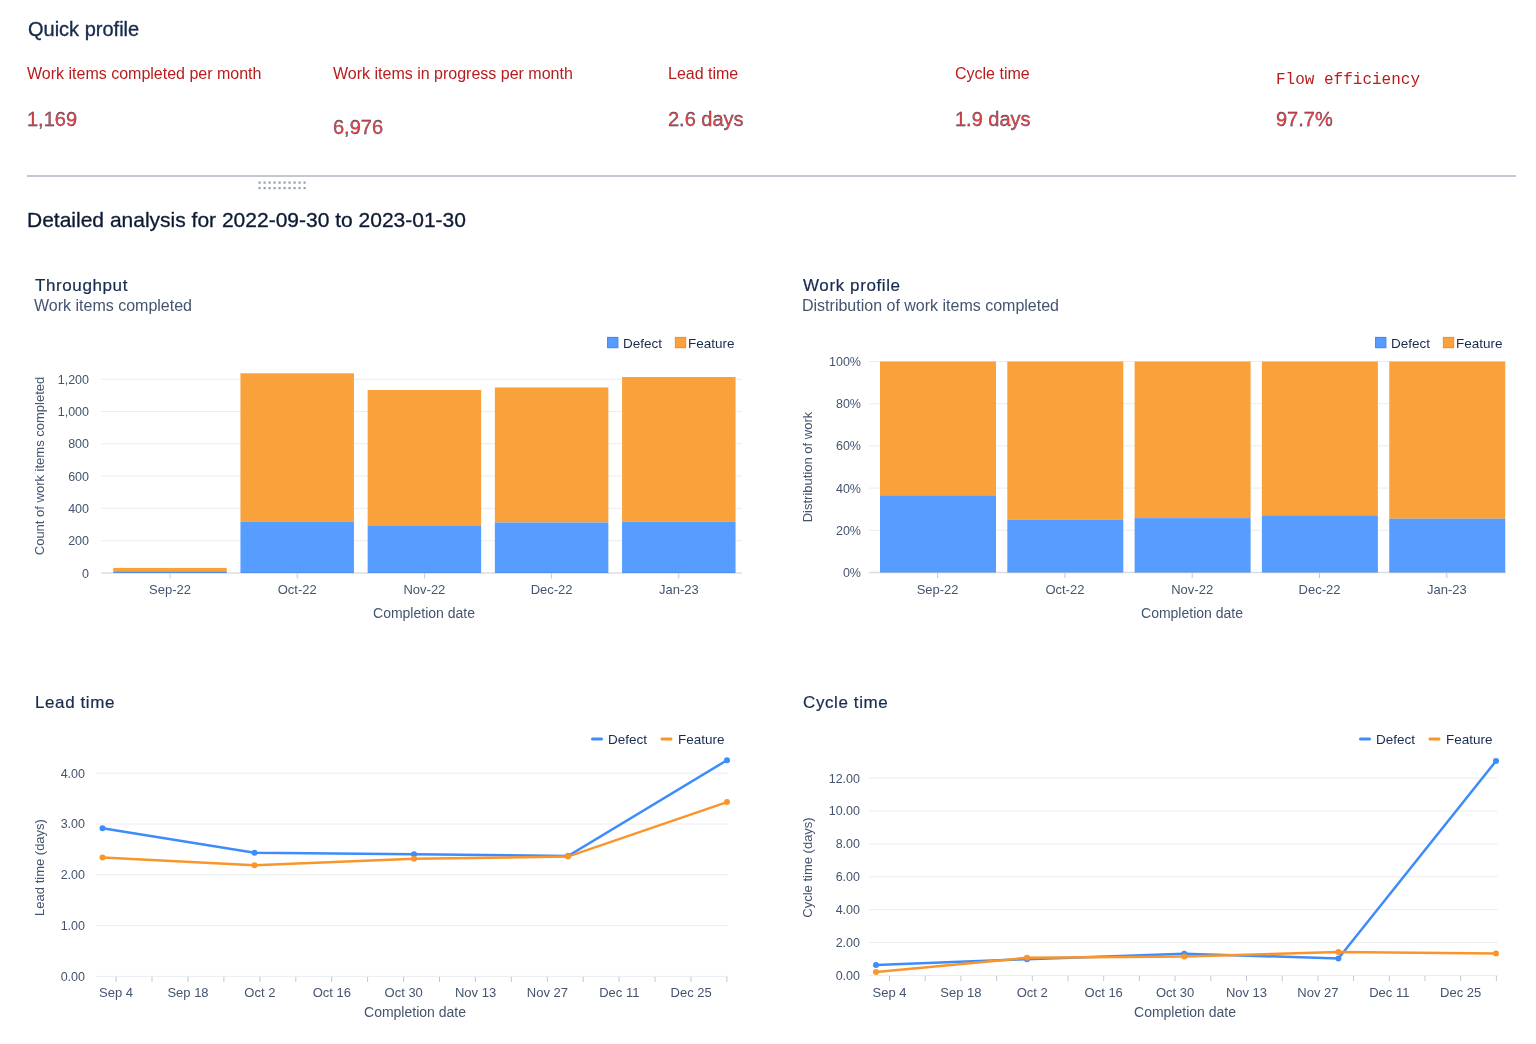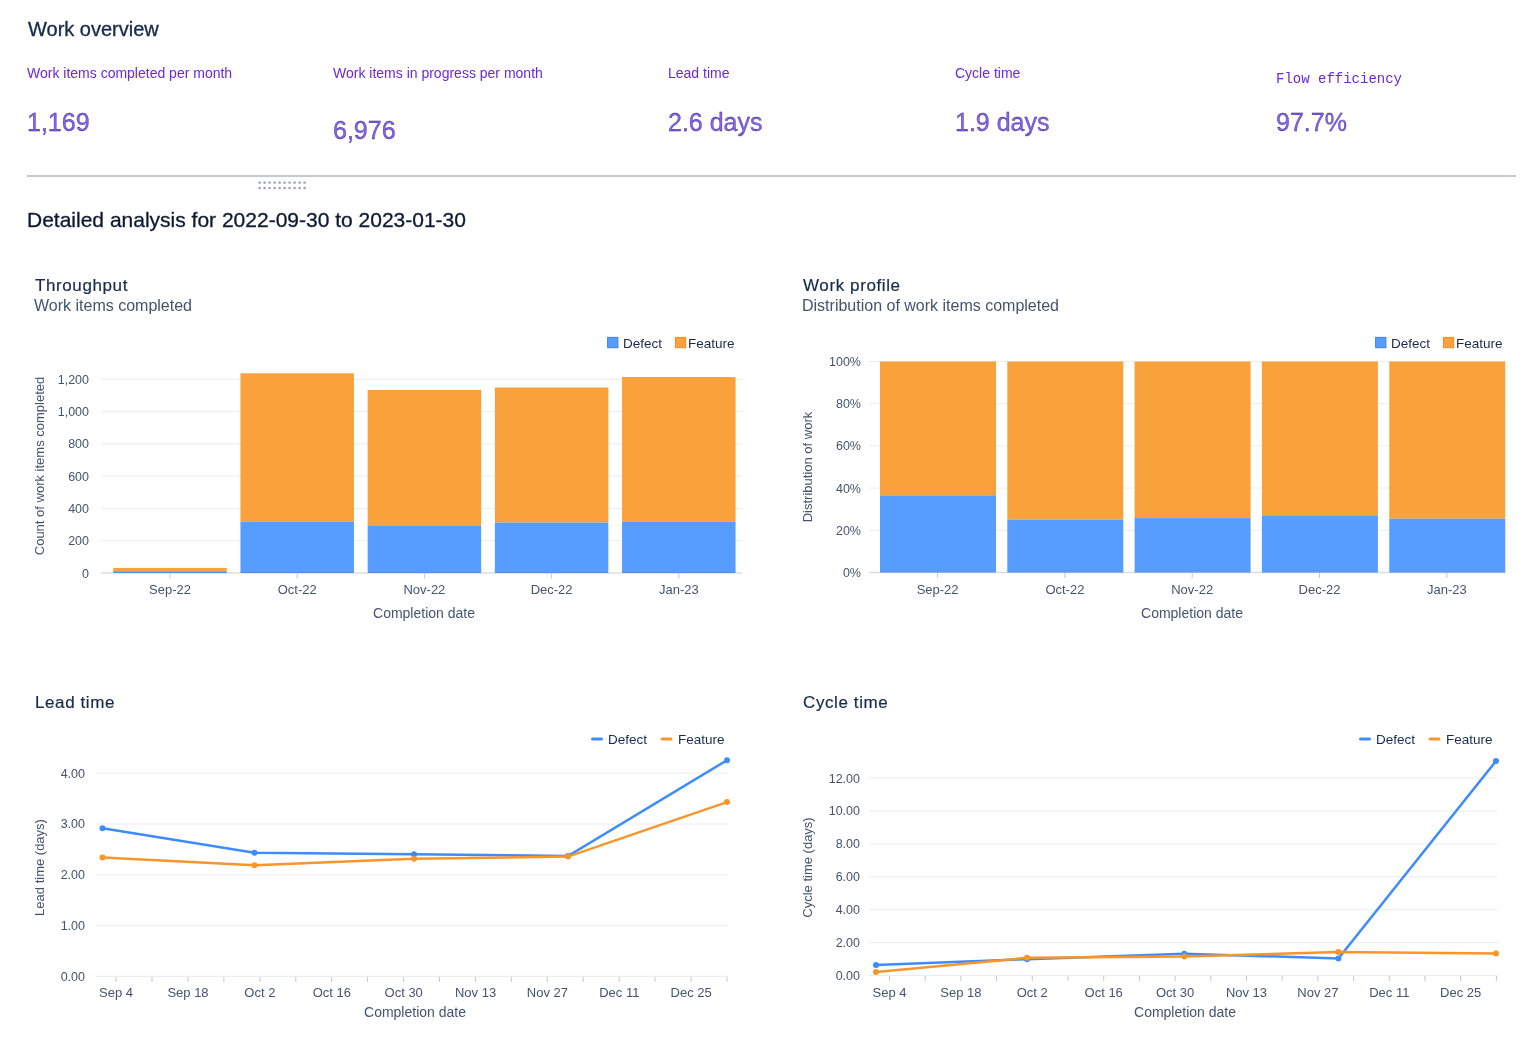--- a/index.html
+++ b/index.html
@@ -1,24 +1,24 @@
 <!DOCTYPE html>
 <html><head>
 <meta charset="utf-8">
 <style>
 html,body{margin:0;padding:0;background:#fff;}
 body{width:1536px;height:1044px;position:relative;font-family:"Liberation Sans",sans-serif;overflow:hidden;}
 .abs{position:absolute;}
-.lbl{font-size:14px;color:#6d28d9;}
-.val{font-size:25px;font-weight:500;color:#8b5cf6;-webkit-text-stroke:0.3px #172B4D;}
+.lbl{font-size:16px;color:#b91c1c;}
+.val{font-size:20px;font-weight:500;color:#ef4444;-webkit-text-stroke:0.3px #172B4D;}
 svg text{font-family:"Liberation Sans",sans-serif;}
 </style>
 </head>
 <body>
-<div class="abs" style="left:28px;top:18px;font-size:20px;font-weight:500;color:#172B4D;-webkit-text-stroke:0.35px #172B4D;">Work overview</div>
+<div class="abs" style="left:28px;top:18px;font-size:20px;font-weight:500;color:#172B4D;-webkit-text-stroke:0.35px #172B4D;">Quick profile</div>
 
 <div class="abs lbl" style="left:27px;top:65px;">Work items completed per month</div>
 <div class="abs lbl" style="left:333px;top:65px;">Work items in progress per month</div>
 <div class="abs lbl" style="left:668px;top:65px;">Lead time</div>
 <div class="abs lbl" style="left:955px;top:65px;">Cycle time</div>
 <div class="abs lbl" style="left:1276px;top:71px;font-family:Liberation Mono, monospace;">Flow efficiency</div>
 
 <div class="abs val" style="left:27px;top:108px;">1,169</div>
 <div class="abs val" style="left:333px;top:100px;margin-top:16px;">6,976</div>
 <div class="abs val" style="left:668px;top:108px;text-align:center;">2.6 days</div>

